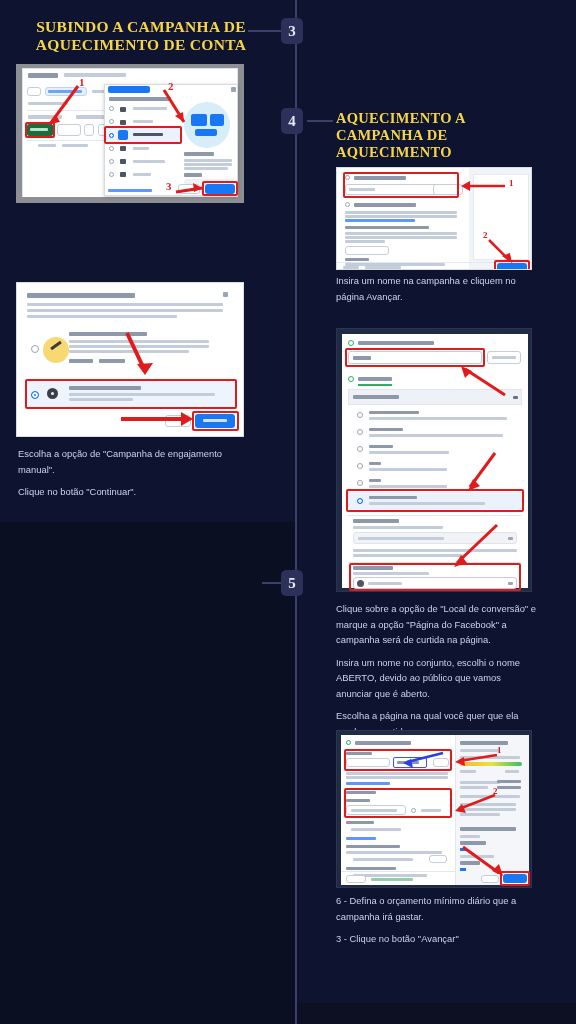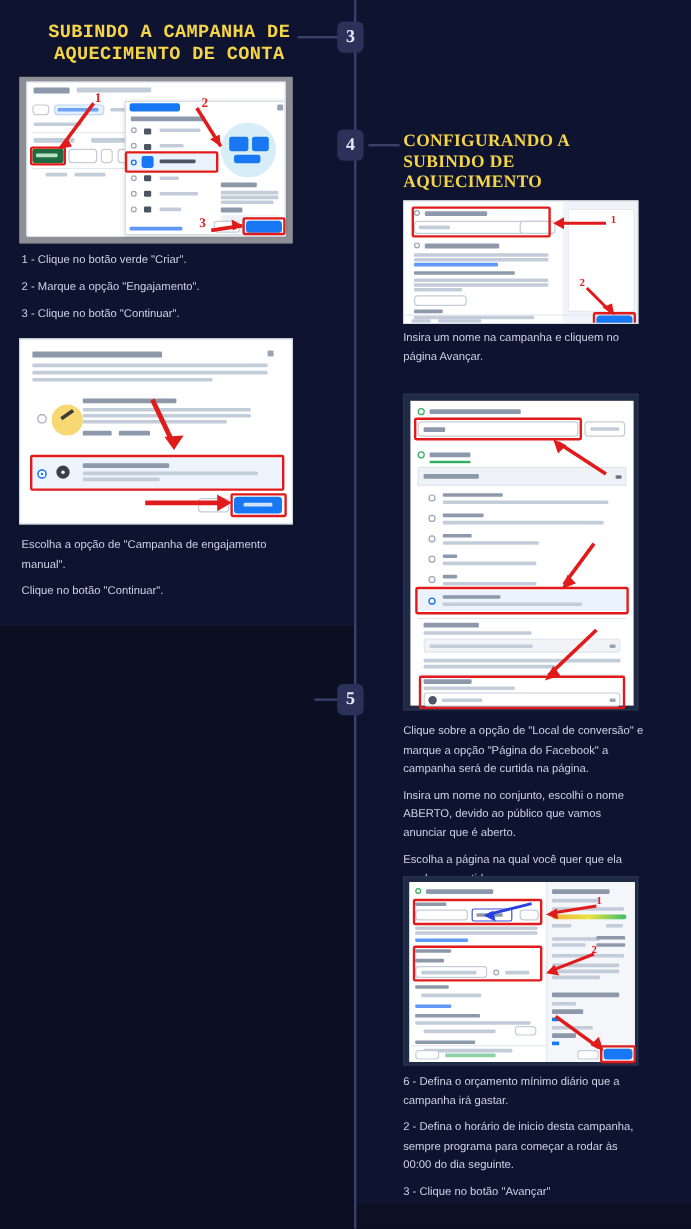--- a/index.html
+++ b/index.html
@@ -18,21 +18,21 @@
   
   .tl-line{position:absolute;left:295px;width:1.5px;background:#39406b;}
   .tl-node{position:absolute;width:22px;height:26px;border-radius:5px;background:#2b3158;
            color:#e6e9f7;display:flex;align-items:center;justify-content:center;
            font-family:"Liberation Serif",serif;font-size:15px;font-weight:700;}
   .tl-stub{position:absolute;height:1.5px;background:#39406b;}
 
   
   .heading{position:absolute;color:#f5d547;font-family:"Liberation Serif",serif;
            font-weight:700;letter-spacing:.3px;line-height:1.18;}
-  #h1{left:14px;top:18px;width:254px;font-size:15.5px;text-align:center;font-family:Liberation Mono, monospace;}
+  #h1{left:14px;top:18px;width:254px;font-size:15.5px;text-align:center;}
   #h2{left:336px;top:110px;width:210px;font-size:14.5px;text-align:left;}
 
   
   .copy{position:absolute;color:#ccd2e6;font-size:9.4px;line-height:1.65;}
   .copy p{margin-bottom:7px;}
 
   
   .shot{position:absolute;overflow:hidden;background:#fff;}
   .shot .inner{position:absolute;inset:0;}
 
@@ -165,25 +165,20 @@
         <path d="M168 58 l-1 -10 l-8 4 z" fill="#e11b1b"></path>
         <path d="M160 128 L186 124" stroke="#e11b1b" stroke-width="3" fill="none"></path>
         <path d="M186 124 l-9 -5 l1 9 z" fill="#e11b1b"></path>
       </svg>
       <div class="num" style="left:63px;top:12px;">1</div>
       <div class="num" style="left:152px;top:16px;">2</div>
       <div class="num" style="left:150px;top:116px;">3</div>
     </div>
   </div>
 
-  <div class="copy" style="left:18px;top:208px;width:240px;">
-    <p>1 - Clique no botão verde "Criar".</p>
-    <p>2 - Marque a opção "Engajamento".</p>
-    <p>3 - Clique no botão "Continuar".</p>
-  </div>
 
   <div class="shot" style="left:16px;top:282px;width:228px;height:155px;background:#fff;border:1px solid #d8dde5;">
     <div class="inner">
       <div class="mk txt d" style="left:10px;top:10px;width:108px;height:5px;"></div>
       <div class="mk txt" style="left:10px;top:20px;width:196px;height:3px;"></div>
       <div class="mk txt" style="left:10px;top:26px;width:196px;height:3px;"></div>
       <div class="mk txt" style="left:10px;top:32px;width:150px;height:3px;"></div>
       <div class="mk txt" style="left:206px;top:9px;width:5px;height:5px;background:#9aa5b4;"></div>
 
       <div class="mk rad" style="left:14px;top:62px;width:8px;height:8px;"></div>
@@ -218,21 +213,21 @@
         <path d="M176 136 l-12 -7 l0 14 z" fill="#e11b1b"></path>
       </svg>
     </div>
   </div>
 
   <div class="copy" style="left:18px;top:446px;width:240px;">
     <p>Escolha a opção de "Campanha de engajamento manual".</p>
     <p>Clique no botão "Continuar".</p>
   </div>
 
-  <div class="heading" id="h2">CONFIGURANDO A SUBINDO DE AQUECIMENTO</div>
+  <div class="heading" id="h2">AQUECIMENTO A CAMPANHA DE AQUECIMENTO</div>
 
   <div class="shot" style="left:336px;top:167px;width:196px;height:103px;background:#fff;border:1px solid #d8dde5;">
     <div class="inner">
       <div class="mk white" style="left:0;top:0;width:132px;height:103px;"></div>
       <div class="mk side" style="left:132px;top:0;width:64px;height:103px;"></div>
       <div class="mk white" style="left:136px;top:6px;width:56px;height:86px;border:1px solid #e4e9ef;"></div>
 
       <div class="mk" style="left:8px;top:7px;width:5px;height:5px;border:1px solid #9aa5b4;border-radius:50%;"></div>
       <div class="mk txt d" style="left:17px;top:8px;width:52px;height:3.5px;"></div>
       <div class="mk btn-lt" style="left:8px;top:16px;width:110px;height:11px;"></div>
@@ -435,17 +430,16 @@
         <path d="M126 116 L162 142" stroke="#e11b1b" stroke-width="3" fill="none"></path>
         <path d="M166 145 l-4 -12 l-7 7 z" fill="#e11b1b"></path>
       </svg>
       <div class="num" style="left:160px;top:14px;font-size:9px;">1</div>
       <div class="num" style="left:156px;top:55px;font-size:9px;">2</div>
     </div>
   </div>
 
   <div class="copy" style="left:336px;top:893px;width:204px;">
     <p>6 - Defina o orçamento mínimo diário que a campanha irá gastar.</p>
-    <p>2 - Defina o  horário de inicio desta campanha, sempre programa para começar a rodar às 00:00 do dia seguinte.</p>
     <p>3 - Clique no botão "Avançar"</p>
   </div>
 
 </div>
 
 </body></html>

